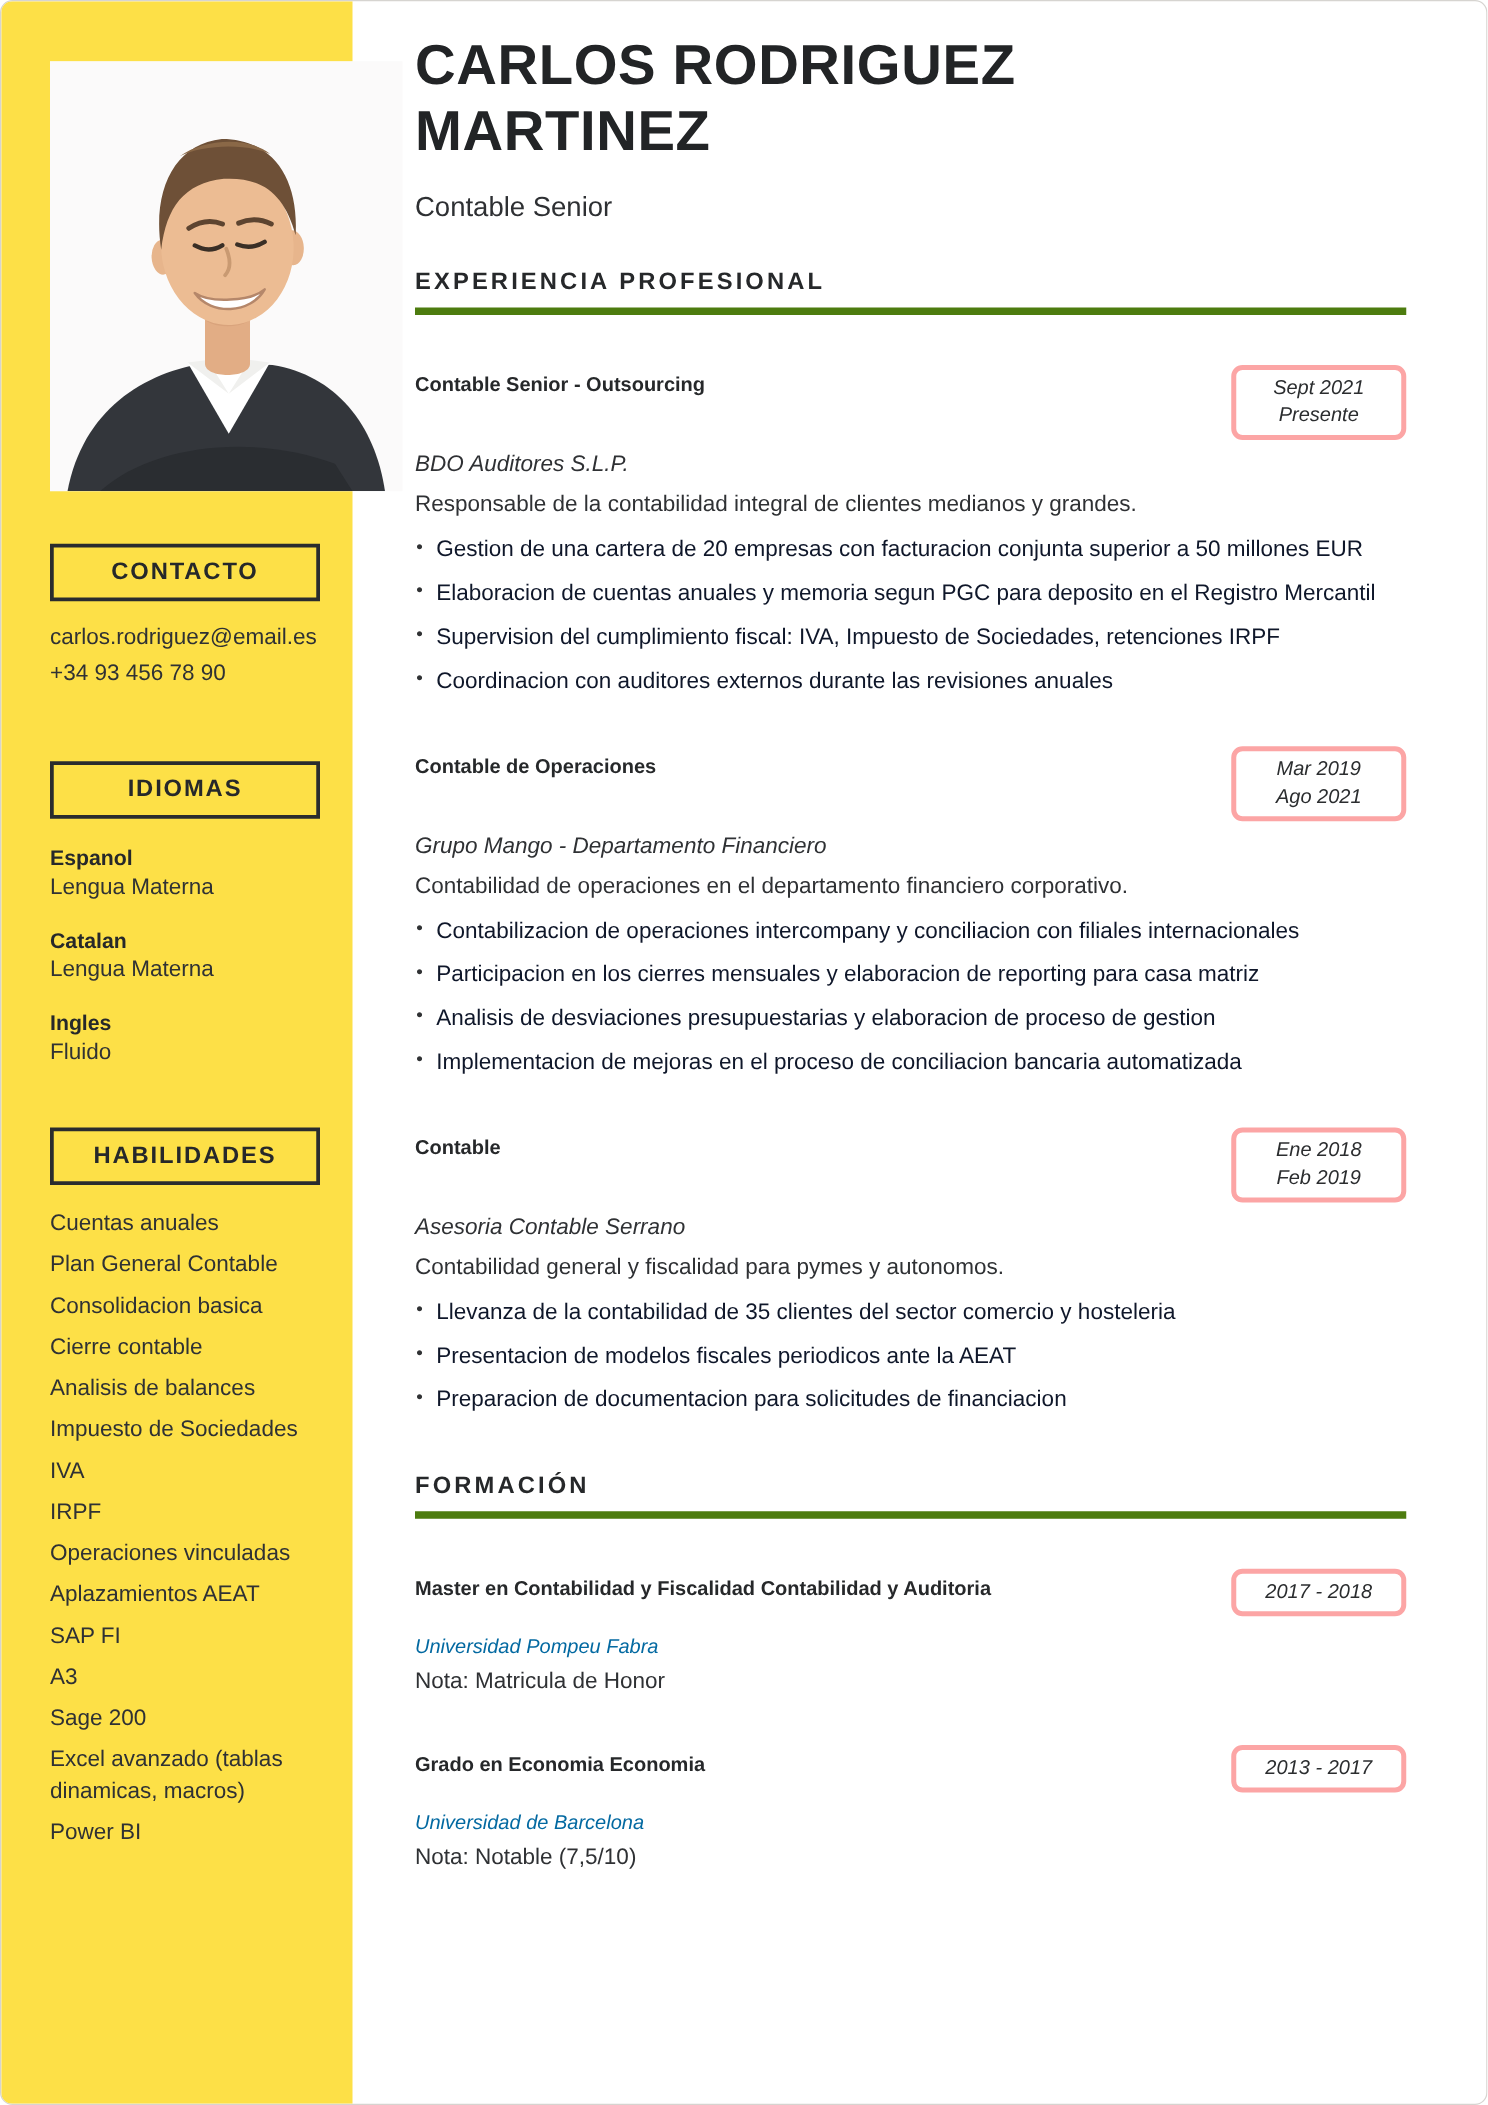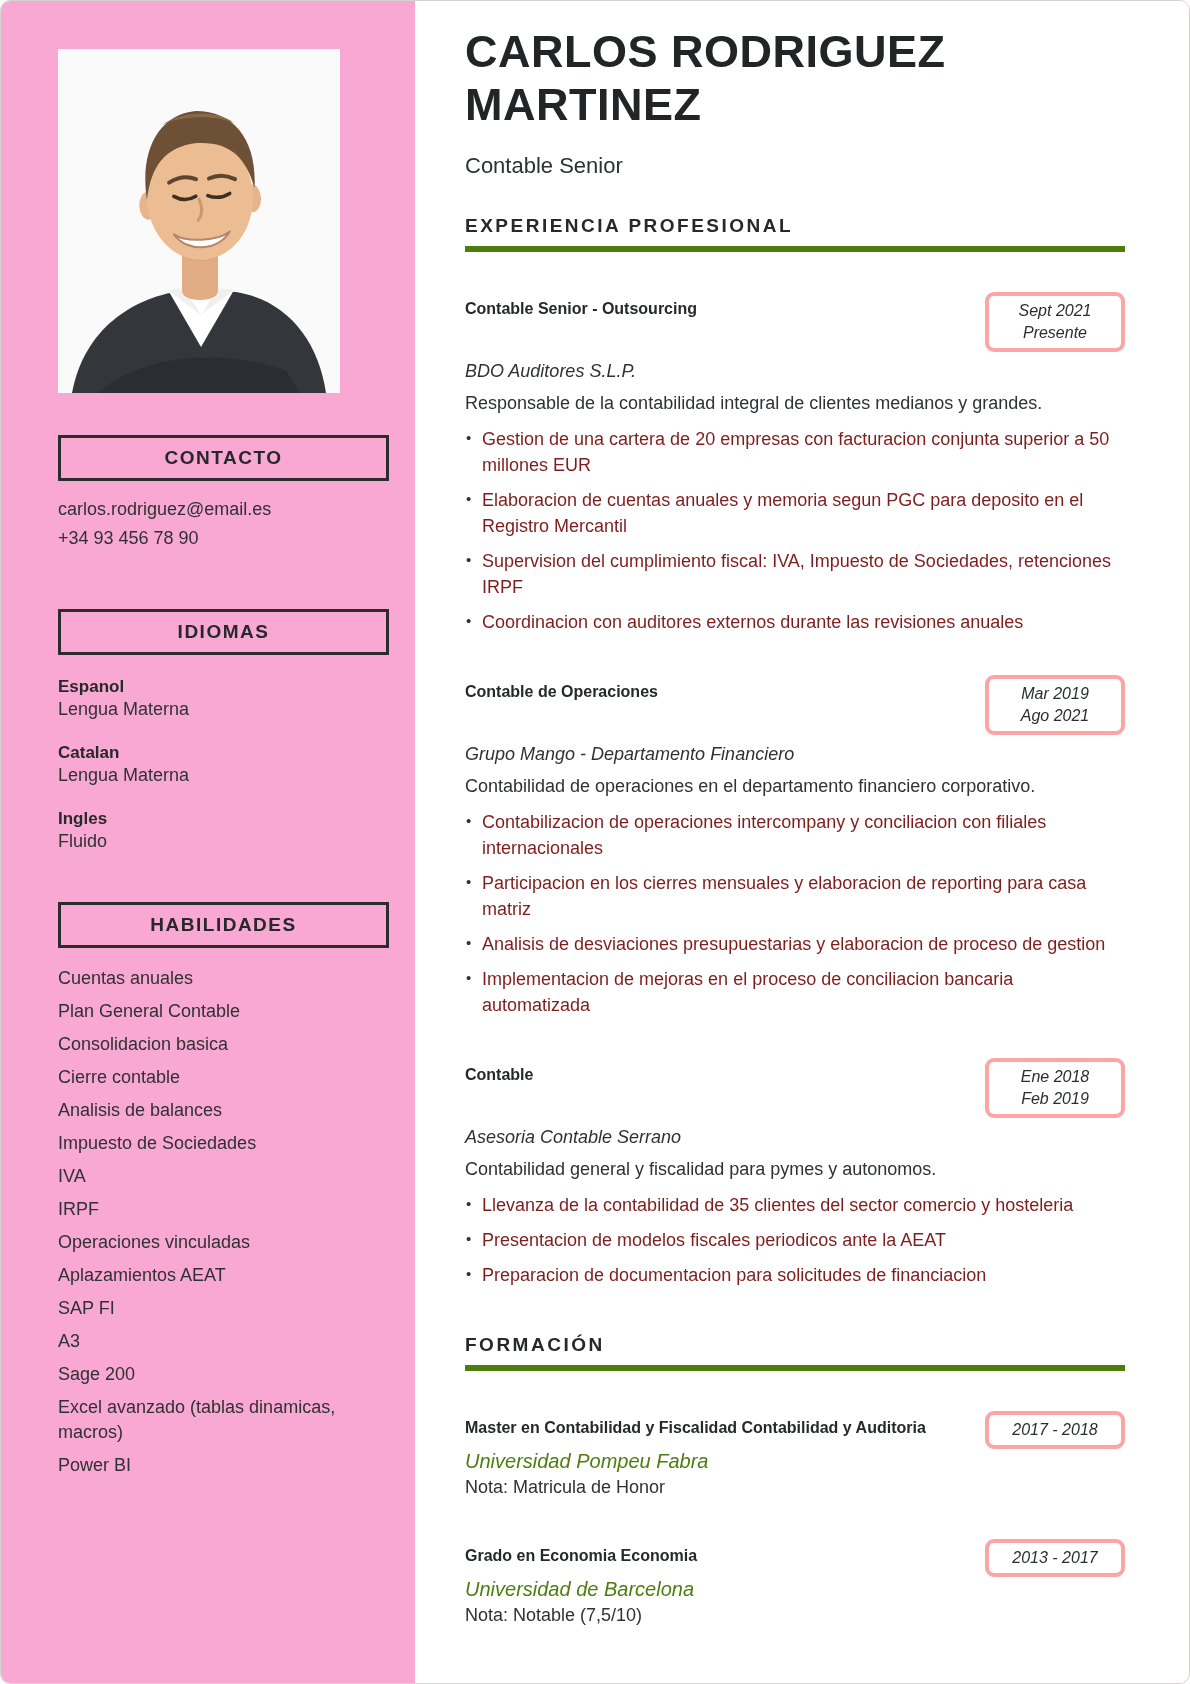--- a/index.html
+++ b/index.html
@@ -2,21 +2,21 @@
 <html><head>
 <meta charset="utf-8">
 <style>
   html,body{margin:0;padding:0;background:#fff;}
   body{font-family:"Liberation Sans", sans-serif;color:#303234;}
   .page{
     width:1190px;height:1684px;box-sizing:border-box;display:flex;
     background:#fff;border:1px solid #d6d4d0;border-radius:10px;overflow:hidden;
   }
   
-  .sidebar{flex:none;width:414px;box-sizing:border-box;background:#f9a8d4;padding:48px 26px 40px 57px;}
+  .sidebar{flex:none;width:281px;box-sizing:border-box;background:#fde047;padding:48px 26px 40px 39px;}
   .photo-frame{width:282px;height:344px;background:#fbfafa;overflow:hidden;}
   .photo-frame svg{display:block;width:100%;height:100%;}
   .side-box{
     border:3px solid #2a2c2e;box-sizing:border-box;text-align:center;
     padding:9px 4px;font-weight:700;font-size:19px;letter-spacing:1.5px;color:#26282a;
   }
   .contact-section{margin-top:42px;}
   .contact-lines{margin-top:14px;}
   .contact-lines div{font-size:18px;line-height:29px;color:#2f3134;}
   .languages-section{margin-top:56px;}
@@ -39,23 +39,23 @@
   .badge{
     flex:none;margin-left:24px;border:4px solid #fca5a5;border-radius:9px;background:#fff;
     padding:4px 12px;min-width:108px;box-sizing:content-box;
     font-style:italic;font-size:16px;line-height:22px;text-align:center;color:#2b2d2f;
   }
   .badge span{display:block;}
   .company{font-style:italic;font-size:18px;margin-top:9px;color:#2f3134;}
   .summary{margin:8px 0 0 0;font-size:18px;line-height:26px;color:#2f3134;}
   ul.bullets{list-style:none;margin:10px 0 0 0;padding:0;}
   ul.bullets li{position:relative;padding-left:17px;font-size:18px;line-height:26px;
-     margin-bottom:9px;color:#7f1d1d;}
+     margin-bottom:9px;color:#0f172a;}
   ul.bullets li::before{content:"\2022";position:absolute;left:1px;top:-1px;font-size:15px;line-height:26px;color:#303234;}
-  .edu .institution{font-style:italic;font-size:20px;color:#4d7c0f;line-height:24px;}
+  .edu .institution{font-style:italic;font-size:16px;margin-top:13px;color:#0369a1;line-height:24px;}
   .edu .grade{font-size:18px;margin-top:2px;color:#2f3134;line-height:24px;}
   .section-education h2{margin-top:46px;}
 </style>
 </head>
 <body>
 
 <div class="page">
 
   <aside class="sidebar">
 

